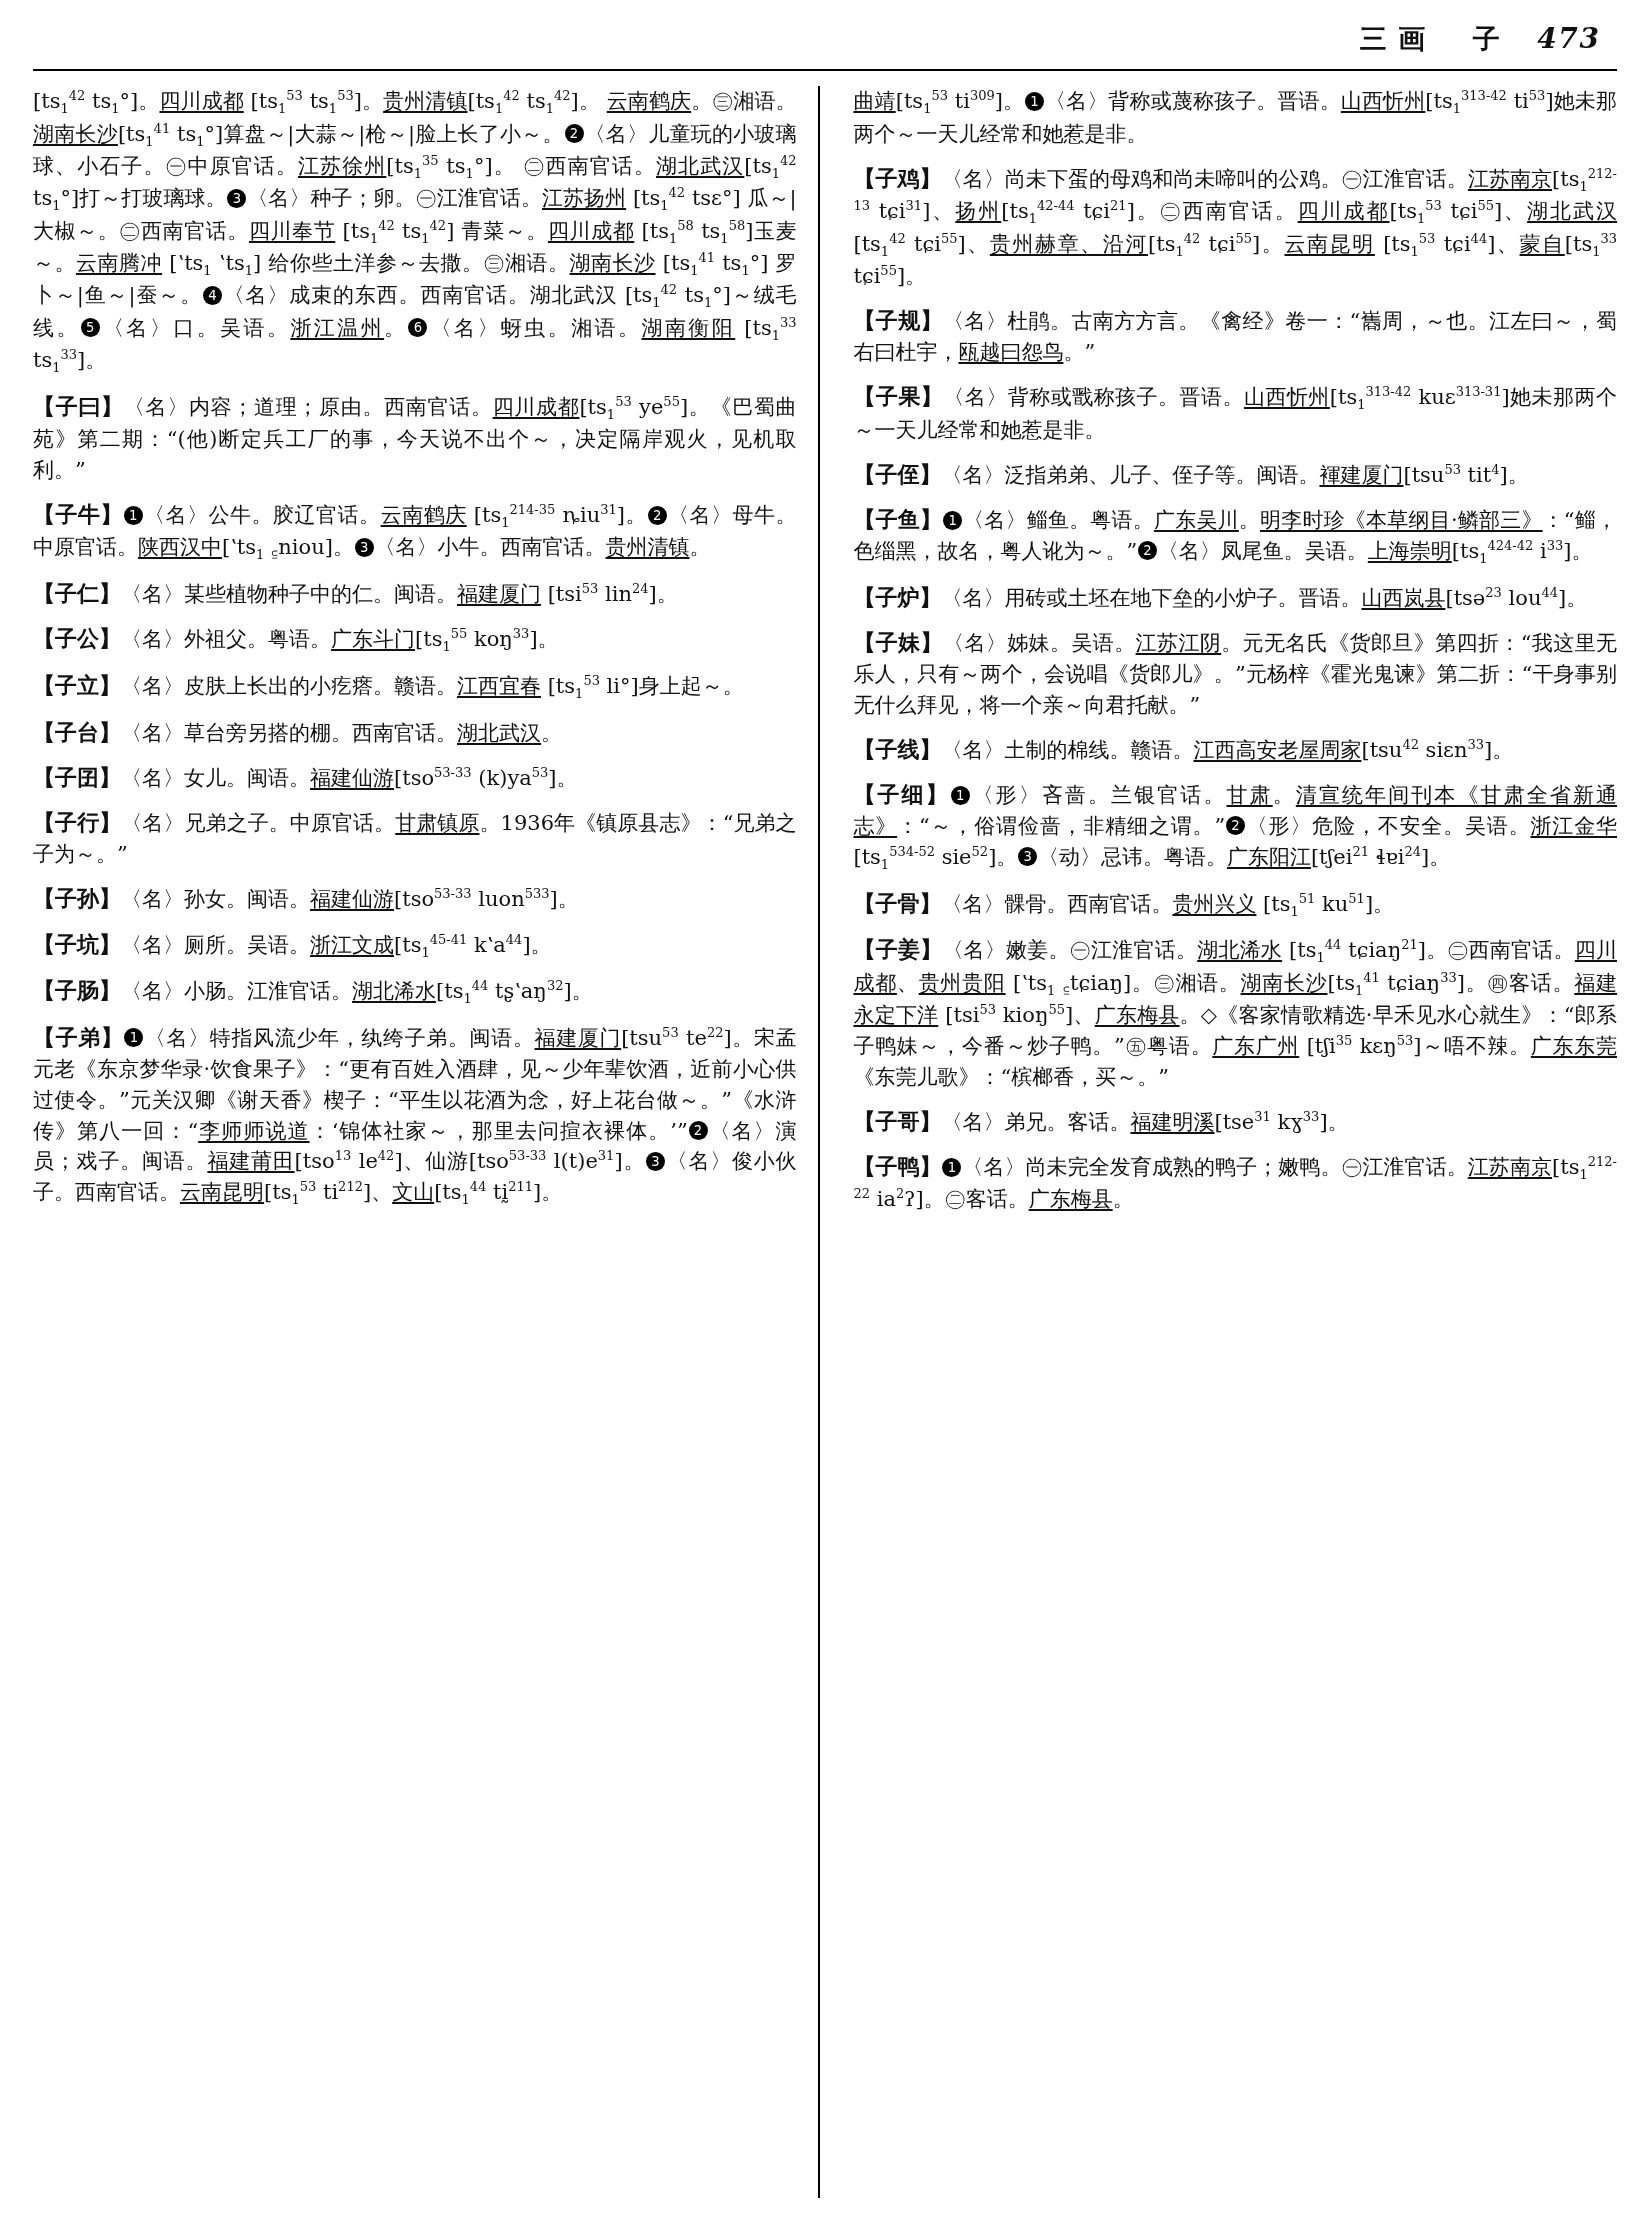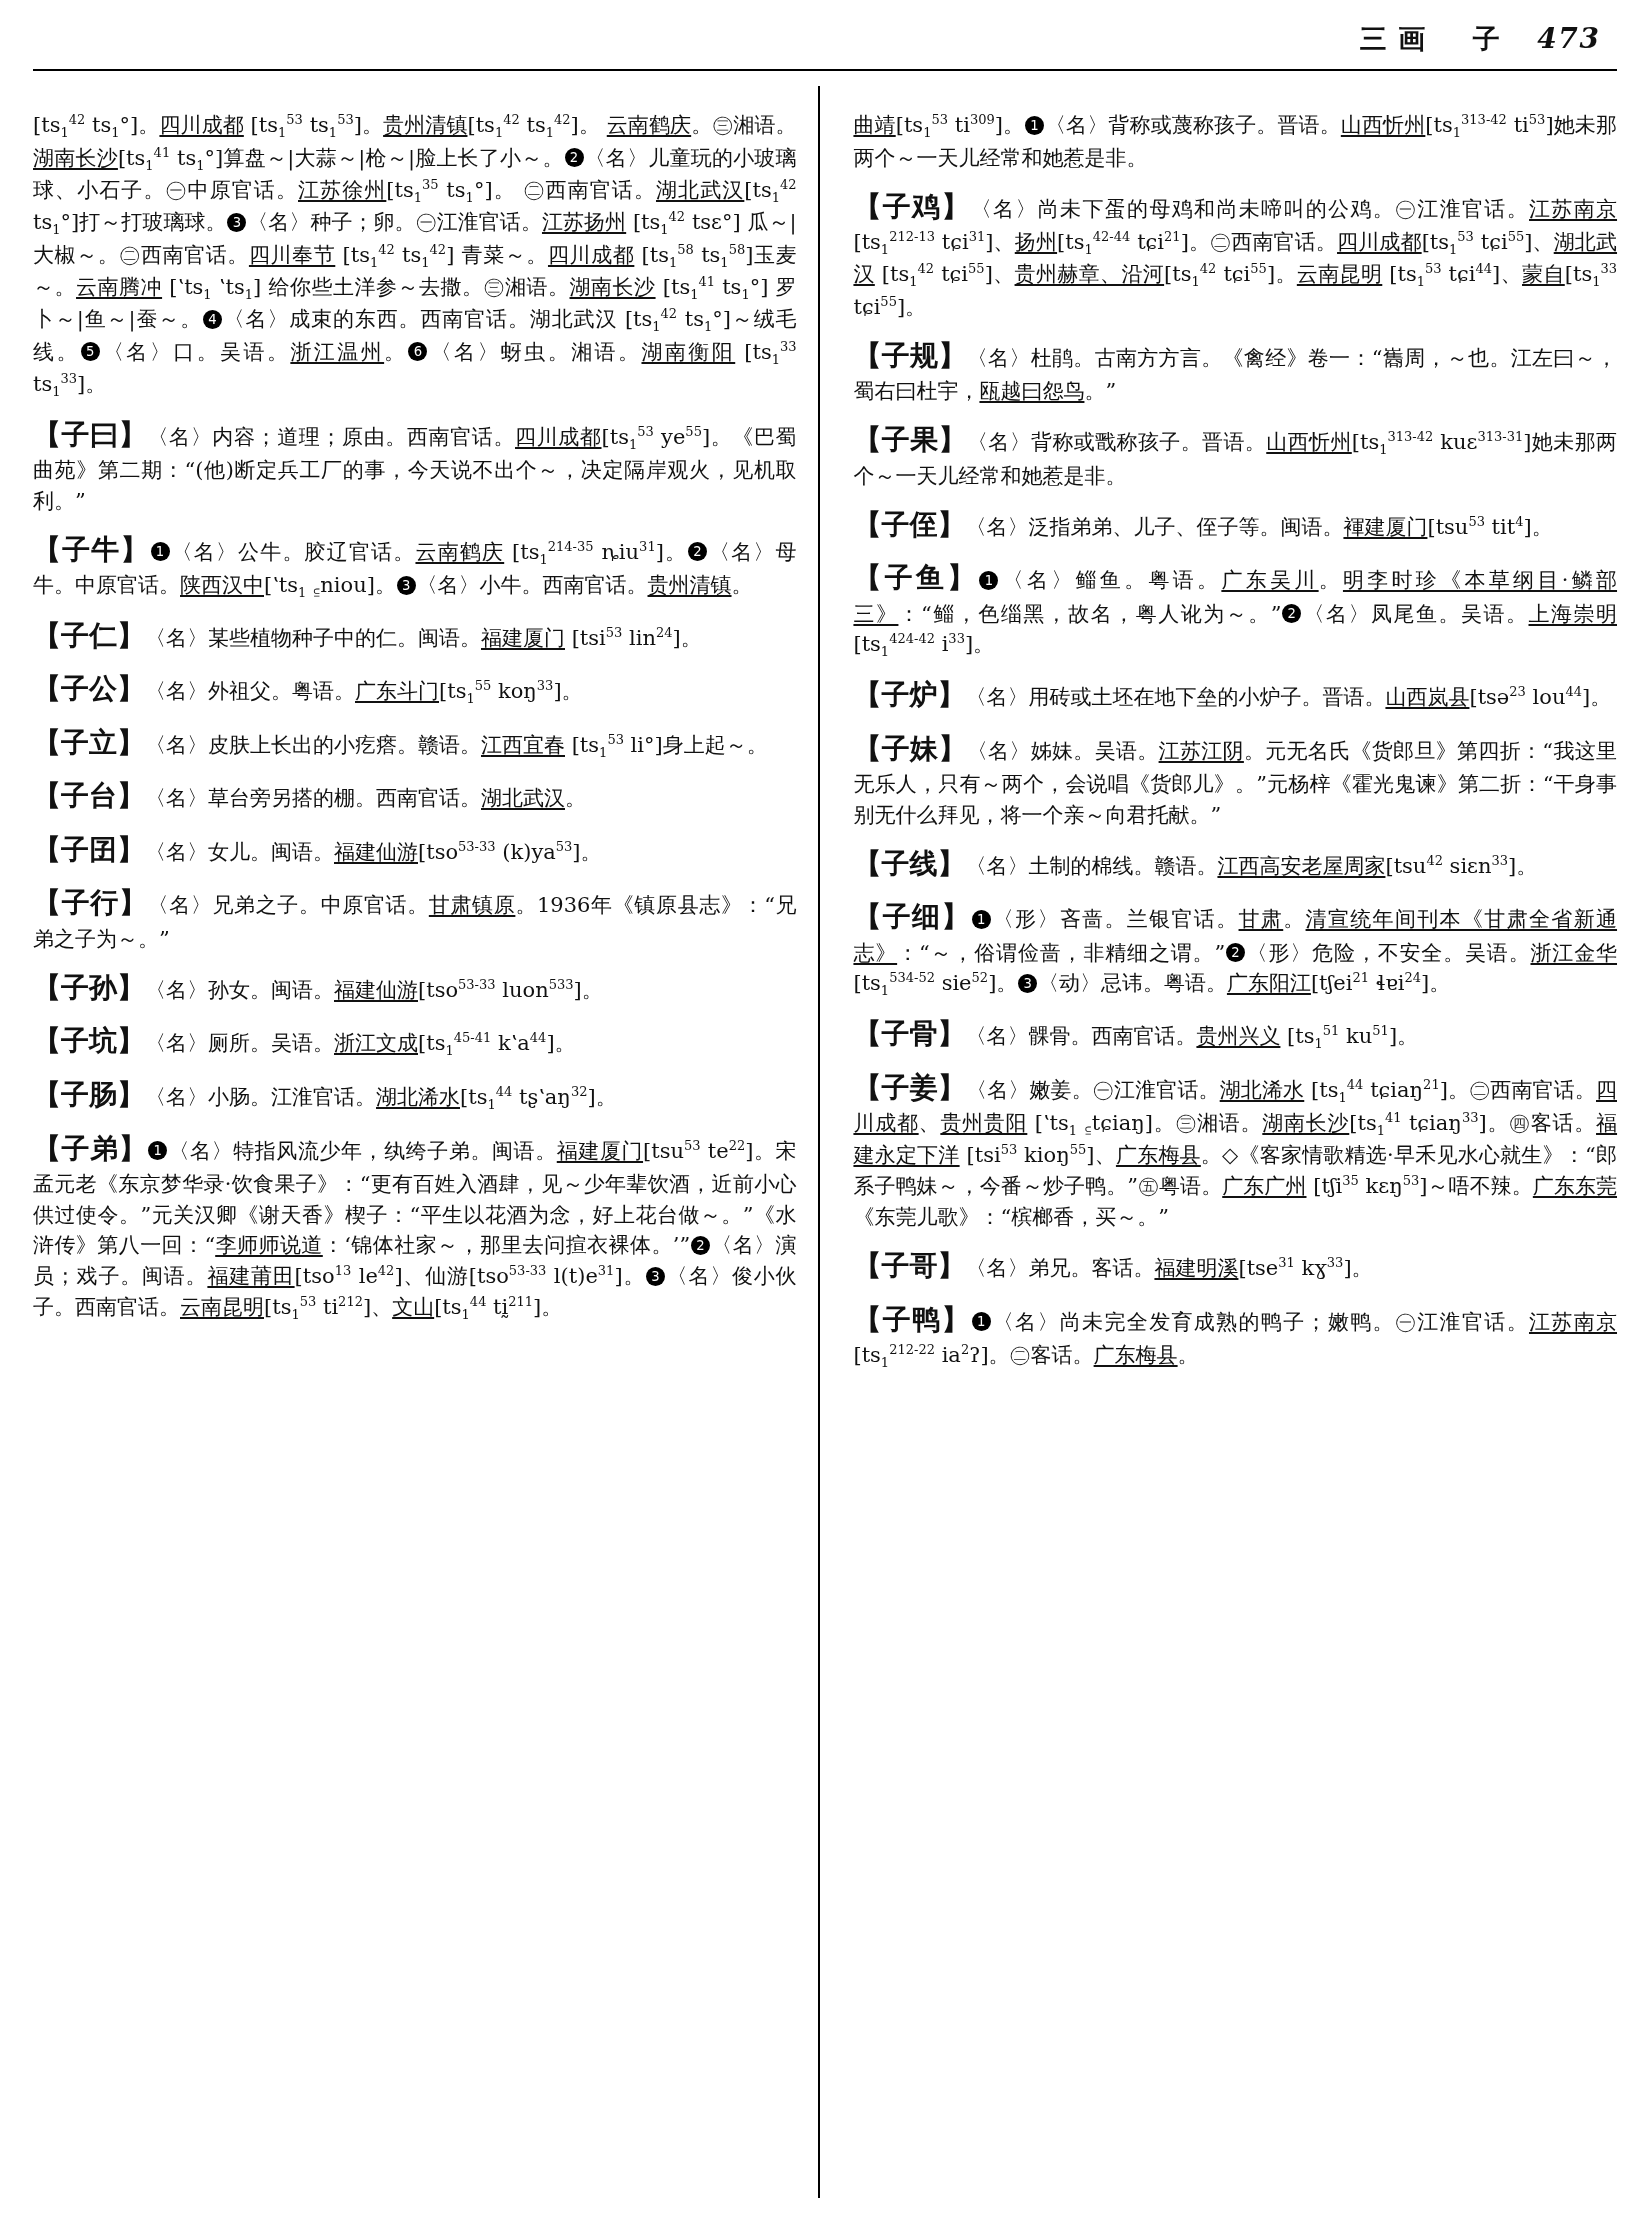--- a/index.html
+++ b/index.html
@@ -72,24 +72,24 @@
     background: #000;
     margin: 0 0px;
     align-self: stretch;
   }
   
   .entry {
     margin-bottom: 12.4px;
     text-align: justify;
     text-justify: inter-character;
   }
-  .entry.cont { margin-bottom: 12.4px; margin-top: 24px; }
+  .entry.cont { margin-bottom: 12.4px; }
   .headword {
     font-weight: bold;
-    font-size: 28px;
+    font-size: 22px;
     letter-spacing: 0px;
   }
   .u {
     text-decoration: underline;
     text-underline-offset: 2.5px;
   }
   sup { font-size: 0.62em; vertical-align: super; }
   sub { font-size: 0.62em; vertical-align: sub; }
   .num {
     display: inline-block;

